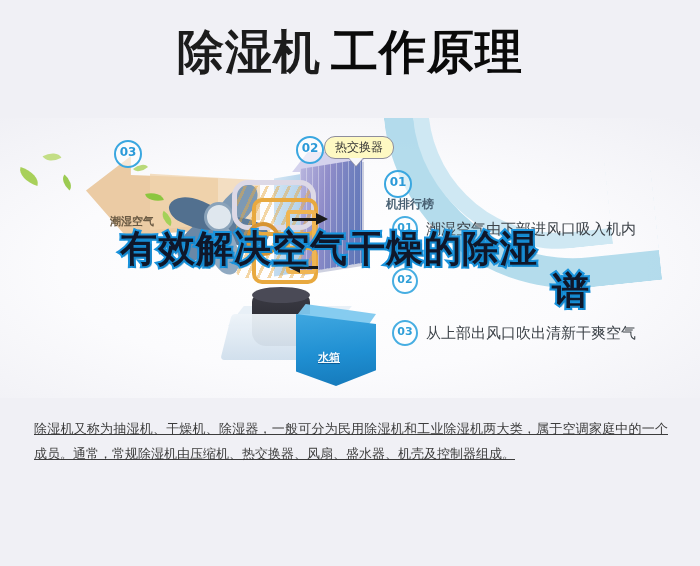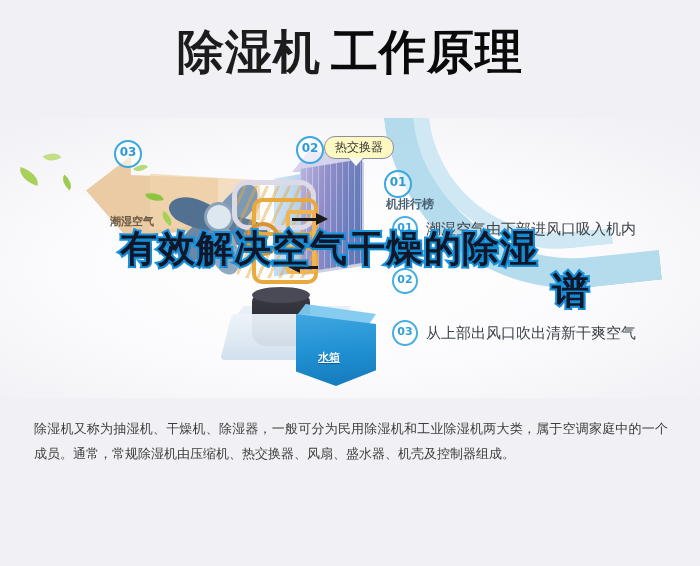--- a/index.html
+++ b/index.html
@@ -230,20 +230,21 @@
   .overlay .ln.last{text-align:right;}
 
   
   .body{
     position:absolute;left:34px;top:416px;width:634px;
     font-family:"DejaVu Sans","Liberation Sans",sans-serif;
   }
   .para{
     font-size:13px;line-height:25px;color:#3c3c3c;margin:0 0 18px 0;
     text-align:justify;
+    text-decoration:underline;
   }
 </style>
 </head>
 <body>
 
 <div class="page">
 
   <div class="title-wrap">
     <div class="title"><span class="t1">除湿机</span><span class="t2">工作原理</span></div>
   </div>

